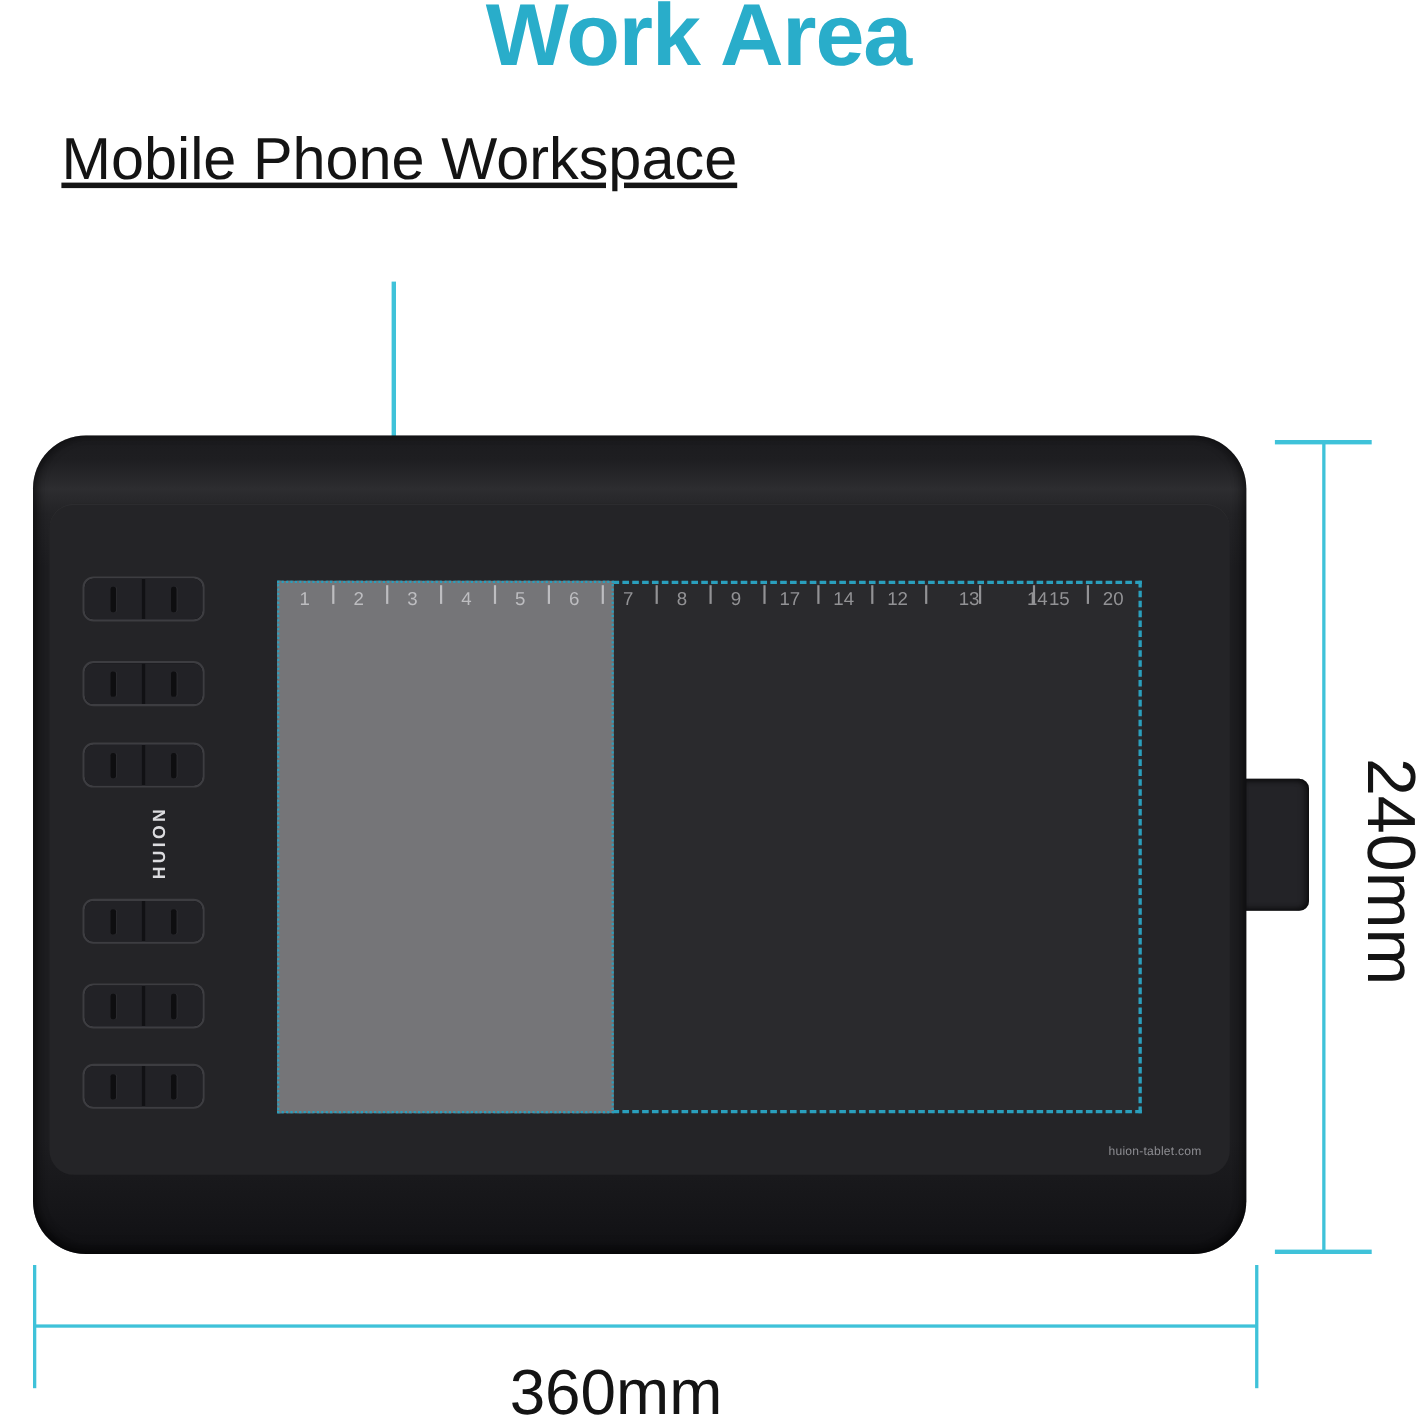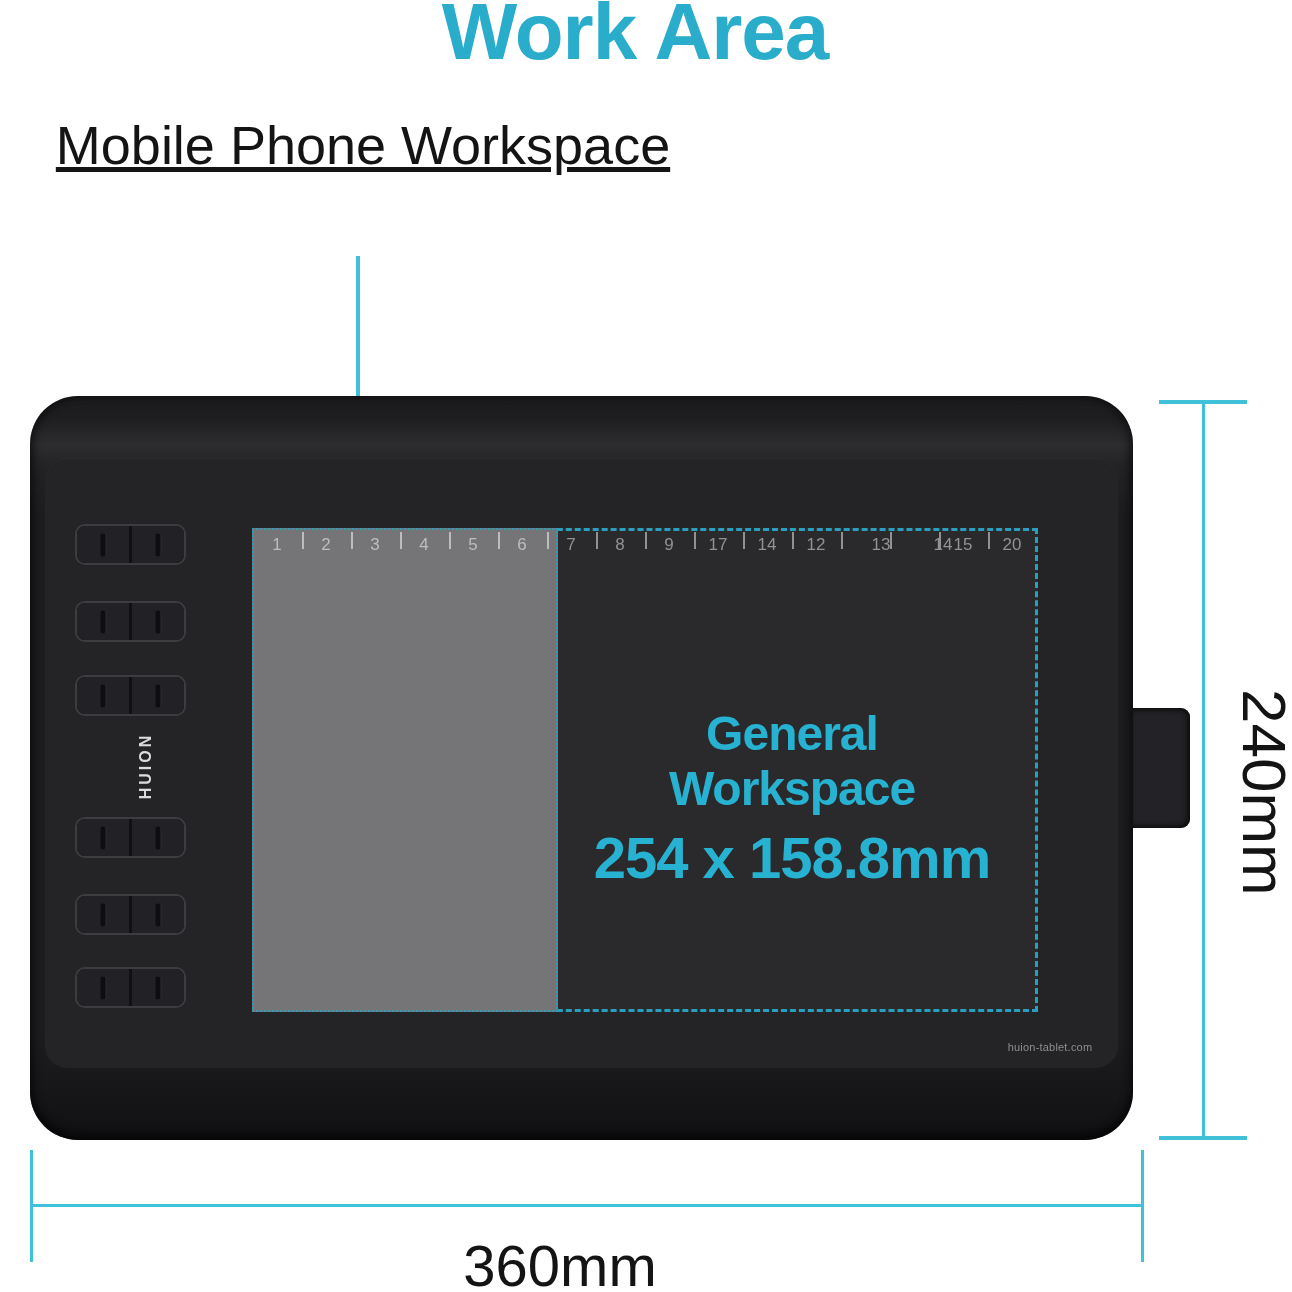--- a/index.html
+++ b/index.html
@@ -224,24 +224,20 @@
           <span class="tick" style="left: 343.5px;"></span>
           <span class="tick" style="left: 392.5px;"></span>
           <span class="tick" style="left: 441.5px;"></span>
           <span class="tick" style="left: 490.5px;"></span>
           <span class="tick" style="left: 539.5px;"></span>
           <span class="tick" style="left: 588.5px;"></span>
           <span class="tick" style="left: 637.5px;"></span>
           <span class="tick" style="left: 686.5px;"></span>
           <span class="tick" style="left: 735.5px;"></span>
         </div>
-      <div class="abs general-label">
-        <div class="l1">General Workspace</div>
-        <div class="l2">254 x 158.8mm</div>
-      </div>
     </div>
 
     <div class="abs website">huion-tablet.com</div>
   </div>
 
   <div class="abs dim dim-v-line"></div>
   <div class="abs dim dim-v-cap-top"></div>
   <div class="abs dim dim-v-cap-bottom"></div>
   <div class="abs height-label">240mm</div>
 

